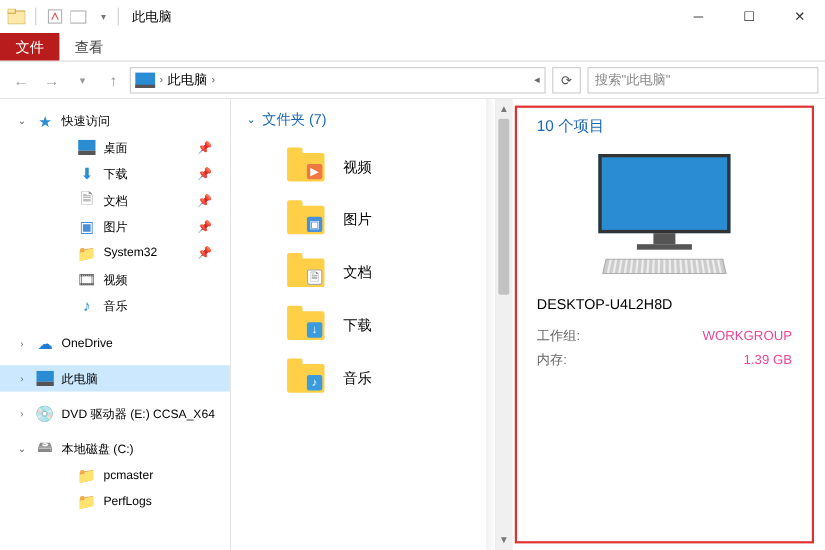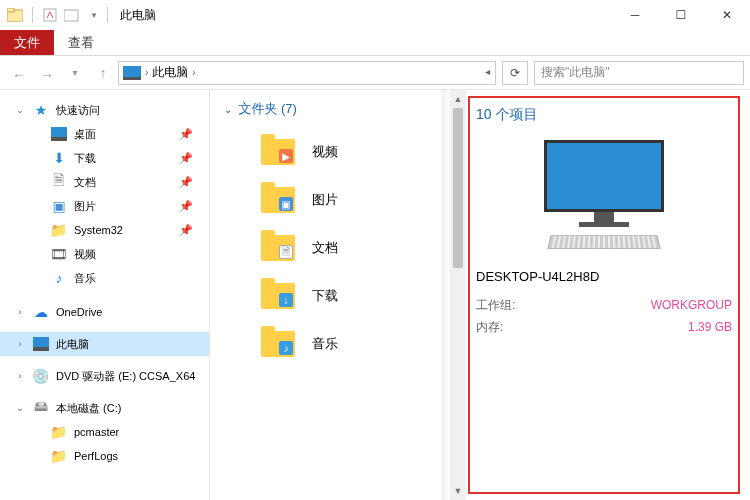--- a/index.html
+++ b/index.html
@@ -26,21 +26,21 @@
 .searchbox { width: 210px; height: 24px; border: 1px solid #ccc; margin-left: 4px; display: flex; align-items: center; padding: 0 6px; color: #888; }
 
 .main { display: flex; height: calc(500px - 30px - 26px - 34px); }
 .navpane { width: 210px; border-right: 1px solid #e5e5e5; overflow-y: auto; padding: 8px 0; }
 .navitem { display: flex; align-items: center; height: 24px; padding: 0 6px; gap: 6px; position: relative; }
 .navitem.selected { background: #cce8ff; }
 .navitem .exp { width: 12px; color: #666; font-size: 9px; text-align: center; }
 .navitem .nm { font-size: 11px; white-space: nowrap; }
 .navitem .pin { position: absolute; right: 16px; color: #888; font-size: 11px; }
 .lvl1 { padding-left: 14px; }
-.lvl2 { padding-left: 32px; }
+.lvl2 { padding-left: 32px; margin-left: 20px; }
 .ic16 { width: 18px; height: 16px; display: flex; align-items: center; justify-content: center; font-size: 14px; }
 
 .content { flex: 1; display: flex; }
 .filearea { flex: 1; padding: 10px 14px; position: relative; overflow-y: auto; }
 .group-head { color: #1a66b3; font-size: 13px; margin-bottom: 10px; display: flex; align-items: center; gap: 6px; }
 .group-head .caret { font-size: 10px; }
 .item { display: flex; align-items: center; gap: 14px; padding: 6px 8px 6px 34px; }
 .item .ficon { width: 40px; height: 36px; display: flex; align-items: center; justify-content: center; }
 .item .flabel { font-size: 13px; }
 .folder-shape { width: 34px; height: 26px; background: #ffcf48; border-radius: 2px; position: relative; }
@@ -52,21 +52,21 @@
 .folder-dl .badge { background: #3a9cdc; }
 .folder-music .badge { background: #3a9cdc; }
 .ctrlpanel-icon { width: 36px; height: 28px; border: 1px solid #6aa6d8; background: linear-gradient(#dff0fb,#a9d4f0); display: flex; flex-wrap: wrap; padding: 3px; gap: 2px; }
 .ctrlpanel-icon span { width: 12px; height: 8px; background: #fff; border: 1px solid #6aa6d8; }
 .sb-before { width: 8px; background: linear-gradient(to right, rgba(0,0,0,0.06), transparent); }
 .sb-track { width: 16px; background: #f0f0f0; display: flex; flex-direction: column; }
 .sb-arrow { height: 18px; display: flex; align-items: center; justify-content: center; color: #777; font-size: 9px; }
 .sb-thumb { flex: 0 0 160px; background: #c2c2c2; margin: 0 3px; border-radius: 2px; }
 .sb-fill { flex: 1; }
 
-.details { width: 272px; border: 2px solid #e03030; margin: 6px 10px 6px 2px; padding: 8px 6px; }
+.details { width: 272px; border: 2px solid #e03030; margin: 6px 10px 6px 2px; padding: 8px 18px; }
 .details h3 { color: #1a66b3; font-weight: normal; font-size: 14px; margin-bottom: 8px; }
 .monitor { width: 120px; margin: 16px auto 6px; }
 .mon-screen { width: 120px; height: 72px; background: #2a8dd4; border: 3px solid #333; }
 .mon-stand { width: 20px; height: 10px; background: #555; margin: 0 auto; }
 .mon-base { width: 50px; height: 5px; background: #555; margin: 0 auto; }
 .keyboard { width: 110px; height: 18px; background: repeating-linear-gradient(90deg,#ccc 0,#ccc 3px,#eee 3px,#eee 5px); margin: 6px auto 18px; border: 1px solid #aaa; transform: perspective(200px) rotateX(40deg); }
 .cname { font-size: 13px; margin-bottom: 10px; }
 .proprow { display: flex; justify-content: space-between; font-size: 12px; color: #666; line-height: 22px; }
 .proprow .v { color: #ec4899; }
 

